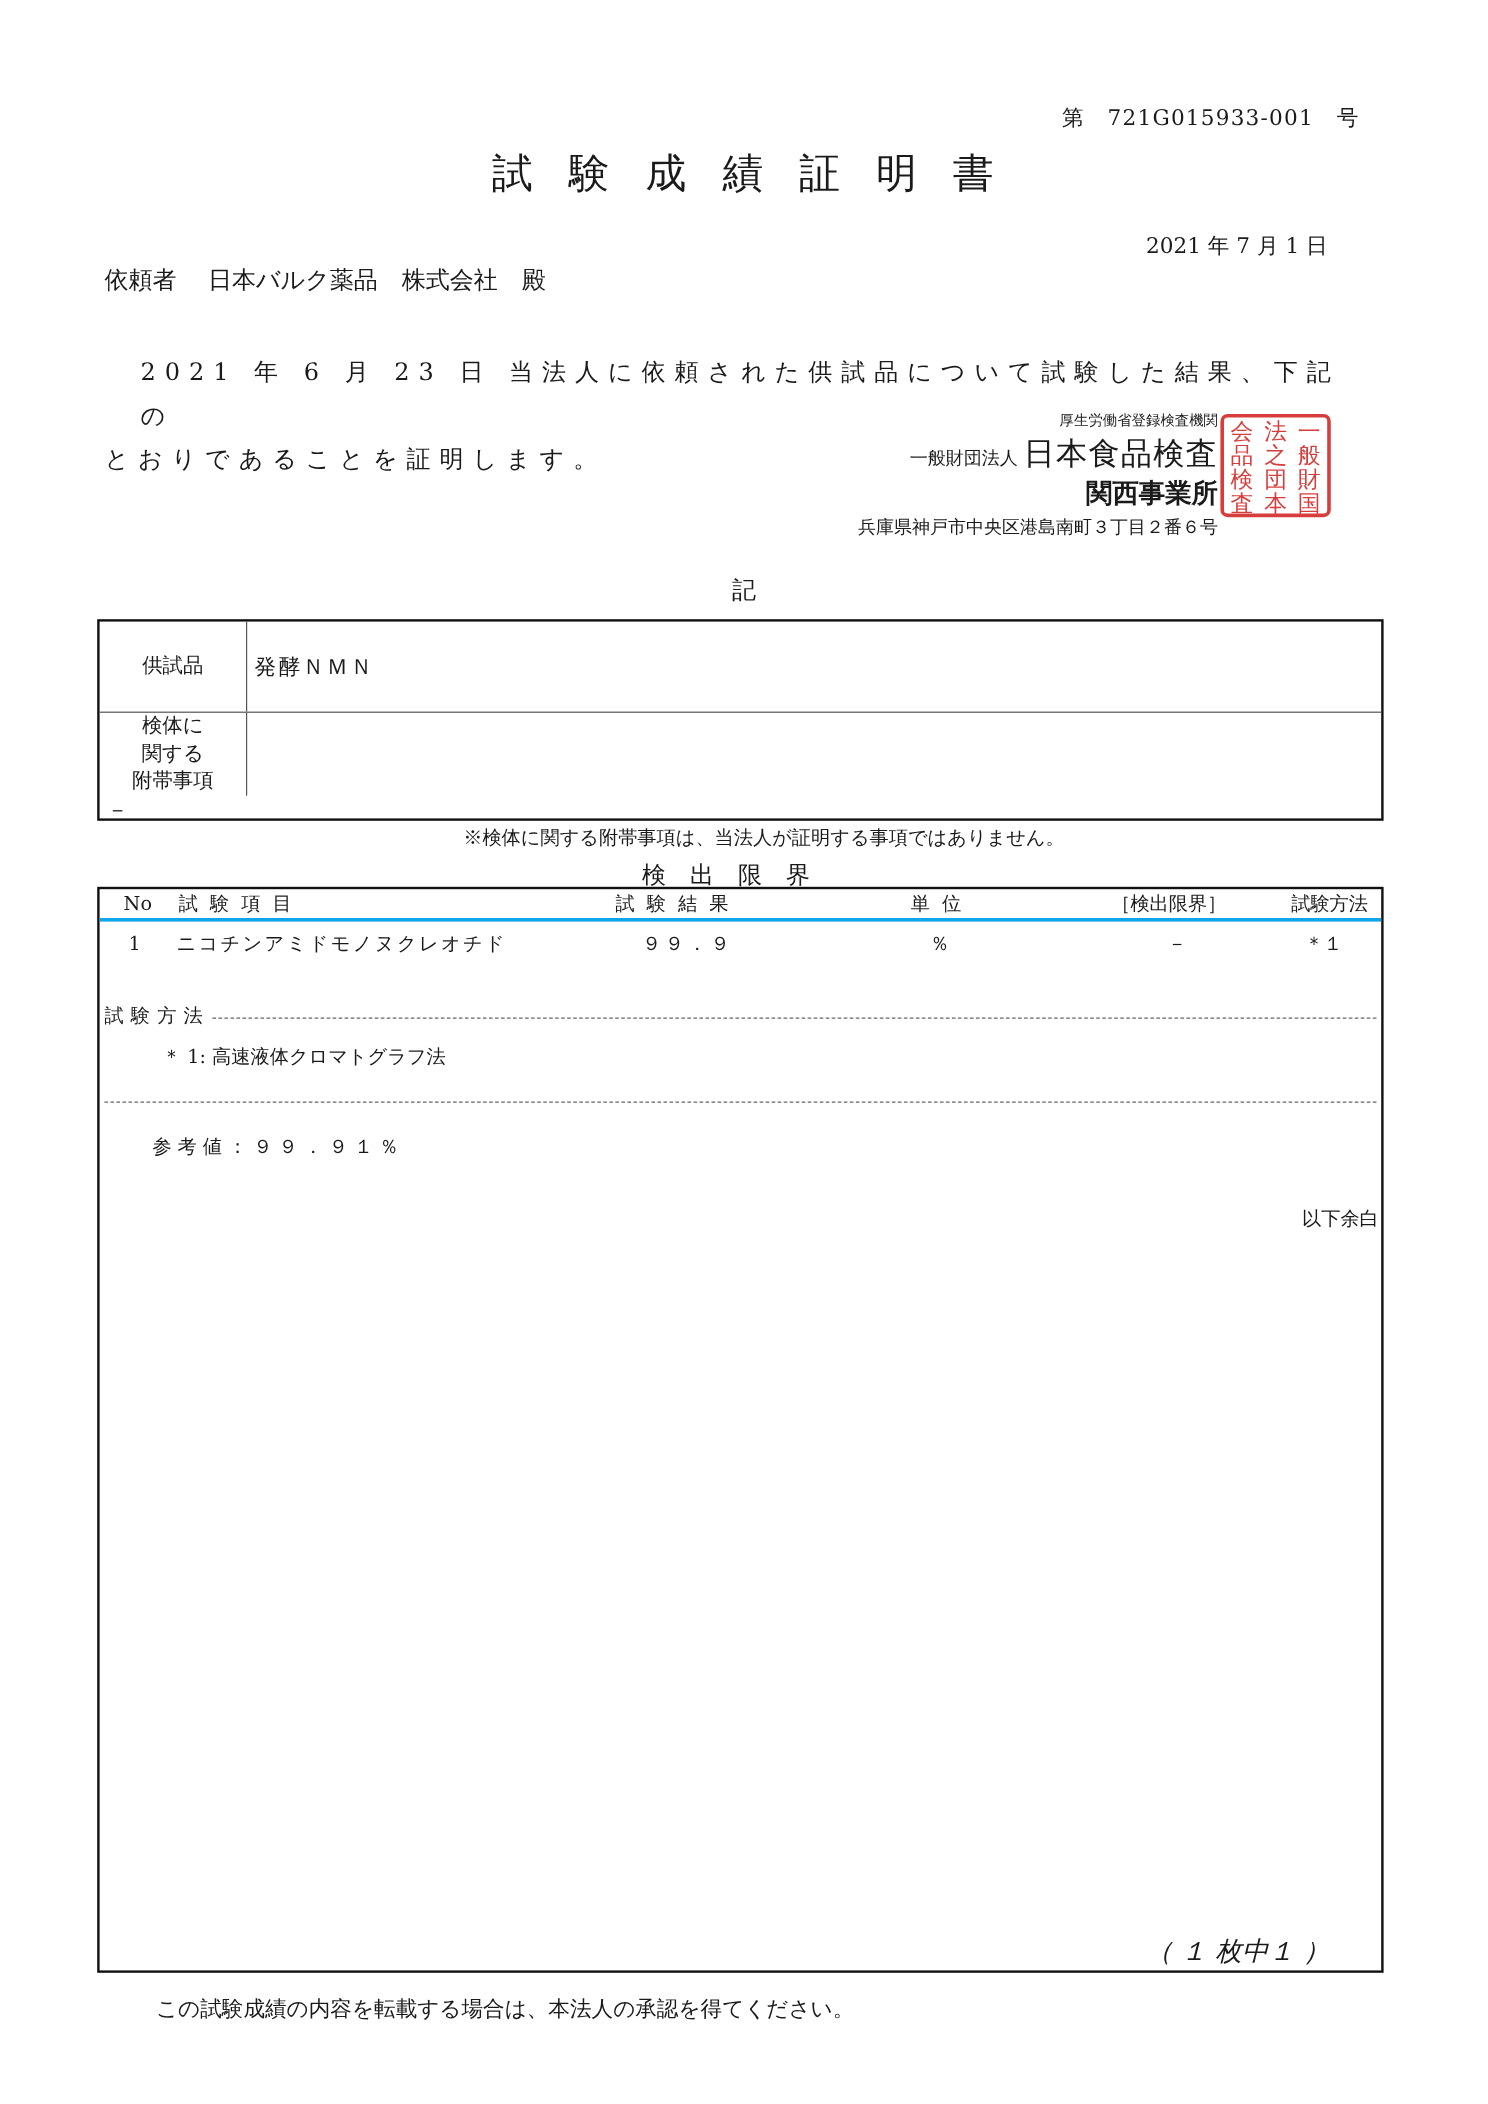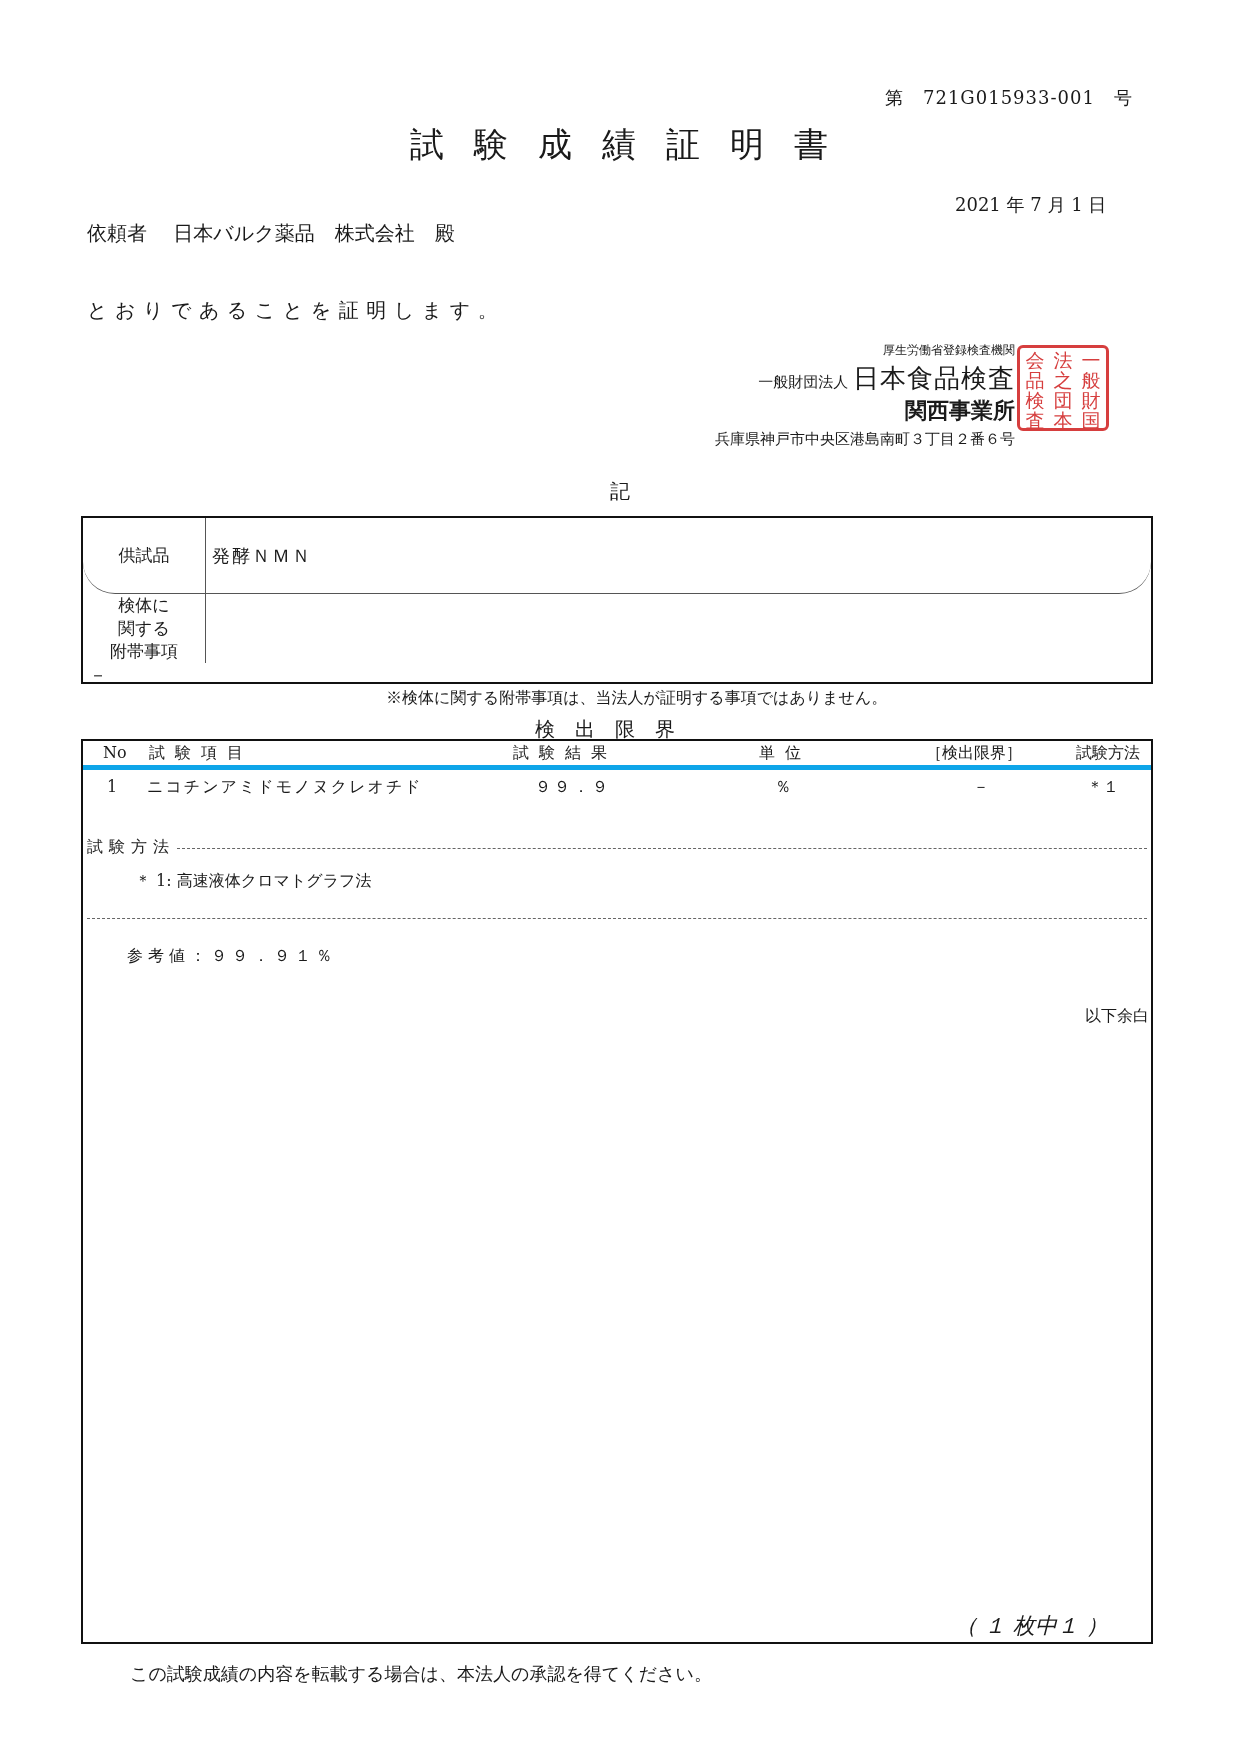--- a/index.html
+++ b/index.html
@@ -28,32 +28,32 @@
     font-family: "DejaVu Sans", sans-serif; font-size: 19px; line-height: 20px;
     text-align: center; padding: 2px 1px; opacity: 0.9;
   }
   .seal span { display: block; }
   .ki { top: 478px; left: 0; width: 1240px; text-align: center; font-size: 20px; }
 
   .sample-table {
     top: 516px; left: 81px; width: 1072px; height: 168px;
     border: 2.5px solid #111; box-sizing: border-box; border-collapse: collapse;
   }
-  .sample-table .row { display: flex; border-bottom: 1px solid #555; box-sizing: border-box; border-radius: 32px; }
+  .sample-table .row { display: flex; border-bottom: 1px solid #555; box-sizing: border-box; }
   .sample-table .row:last-child { border-bottom: none; }
   .sample-table .lbl { width: 122px; border-right: 1px solid #555; display: flex; align-items: center; justify-content: center; text-align: center; font-size: 17px; line-height: 23px; }
   .sample-table .val { flex: 1; display: flex; align-items: center; padding-left: 6px; font-size: 18px; letter-spacing: 2px; text-align: right; }
   .note { top: 688px; left: 386px; font-size: 16px; }
   .results-title { top: 716px; left: 535px; font-size: 20px; letter-spacing: 20px; }
 
   .results-box {
     top: 739px; left: 81px; width: 1072px; height: 905px;
     border: 2.5px solid #111; box-sizing: border-box;
   }
-  .rhead { position: absolute; top: 0; left: 0; right: 0; height: 24px; border-bottom: 5px solid #0ea5e9; font-size: 16px; }
+  .rhead { position: absolute; top: 0; left: 0; right: 0; height: 24px; border-bottom: 3px solid #0ea5e9; font-size: 16px; }
   .rhead span, .rrow span { position: absolute; top: 2px; white-space: pre; }
   .rrow { position: absolute; top: 34px; left: 0; right: 0; height: 26px; font-size: 16px; }
   .sp { letter-spacing: 10px; }
   .method-line { position: absolute; top: 96px; left: 4px; right: 4px; font-size: 16px; display: flex; align-items: center; }
   .method-line .dash { flex: 1; border-top: 1px dashed #666; margin-left: 2px; height: 0; margin-top: 2px; }
   .method-item { position: absolute; top: 130px; left: 52px; font-size: 16px; white-space: pre; }
   .sep { position: absolute; top: 177px; left: 4px; right: 4px; border-top: 1px dashed #666; }
   .ref { position: absolute; top: 205px; left: 44px; font-size: 16px; letter-spacing: 5px; }
   .remainder { position: absolute; top: 265px; right: 2px; font-size: 16px; }
 
@@ -62,20 +62,21 @@
 </style>
 </head>
 <body>
 
 <div class="abs cert-no">第　721G015933-001　号</div>
 <div class="abs doc-title">試験成績証明書</div>
 <div class="abs issue-date">2021 年 7 月 1 日</div>
 <div class="abs client">依頼者　 日本バルク薬品　株式会社　殿</div>
 
 <div class="abs intro">
+  <div class="indent">2021 年 6 月 23 日 当法人に依頼された供試品について試験した結果、下記の</div>
   <div>とおりであることを証明します。</div>
 </div>
 
 <div class="abs issuer">
   <div class="reg">厚生労働省登録検査機関</div>
   <div class="org-line">
     <span>一般財団法人</span>
     <span class="big">日本食品検査</span>
   </div>
   <div class="branch">関西事業所</div>

